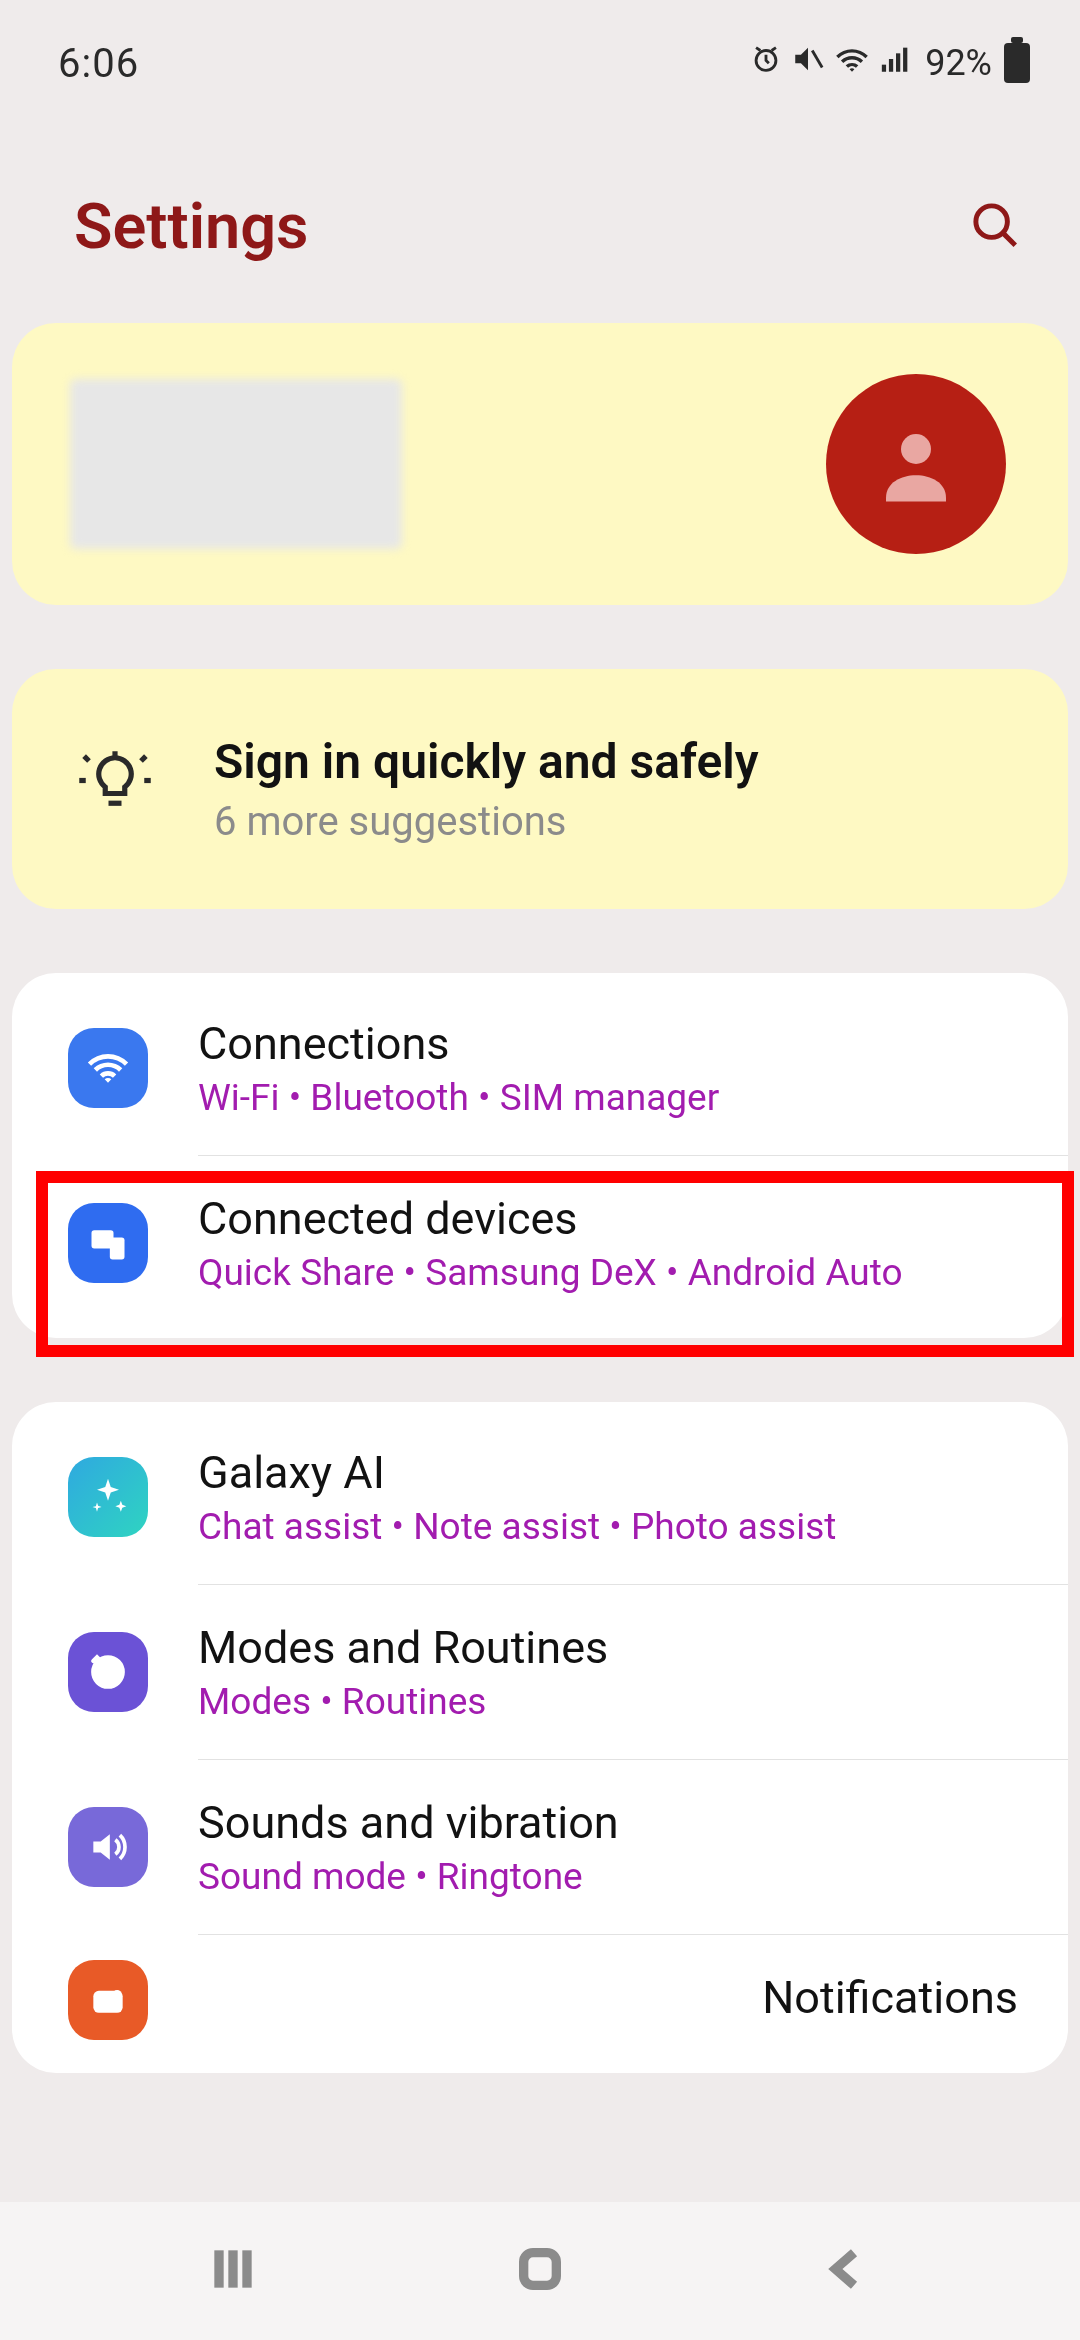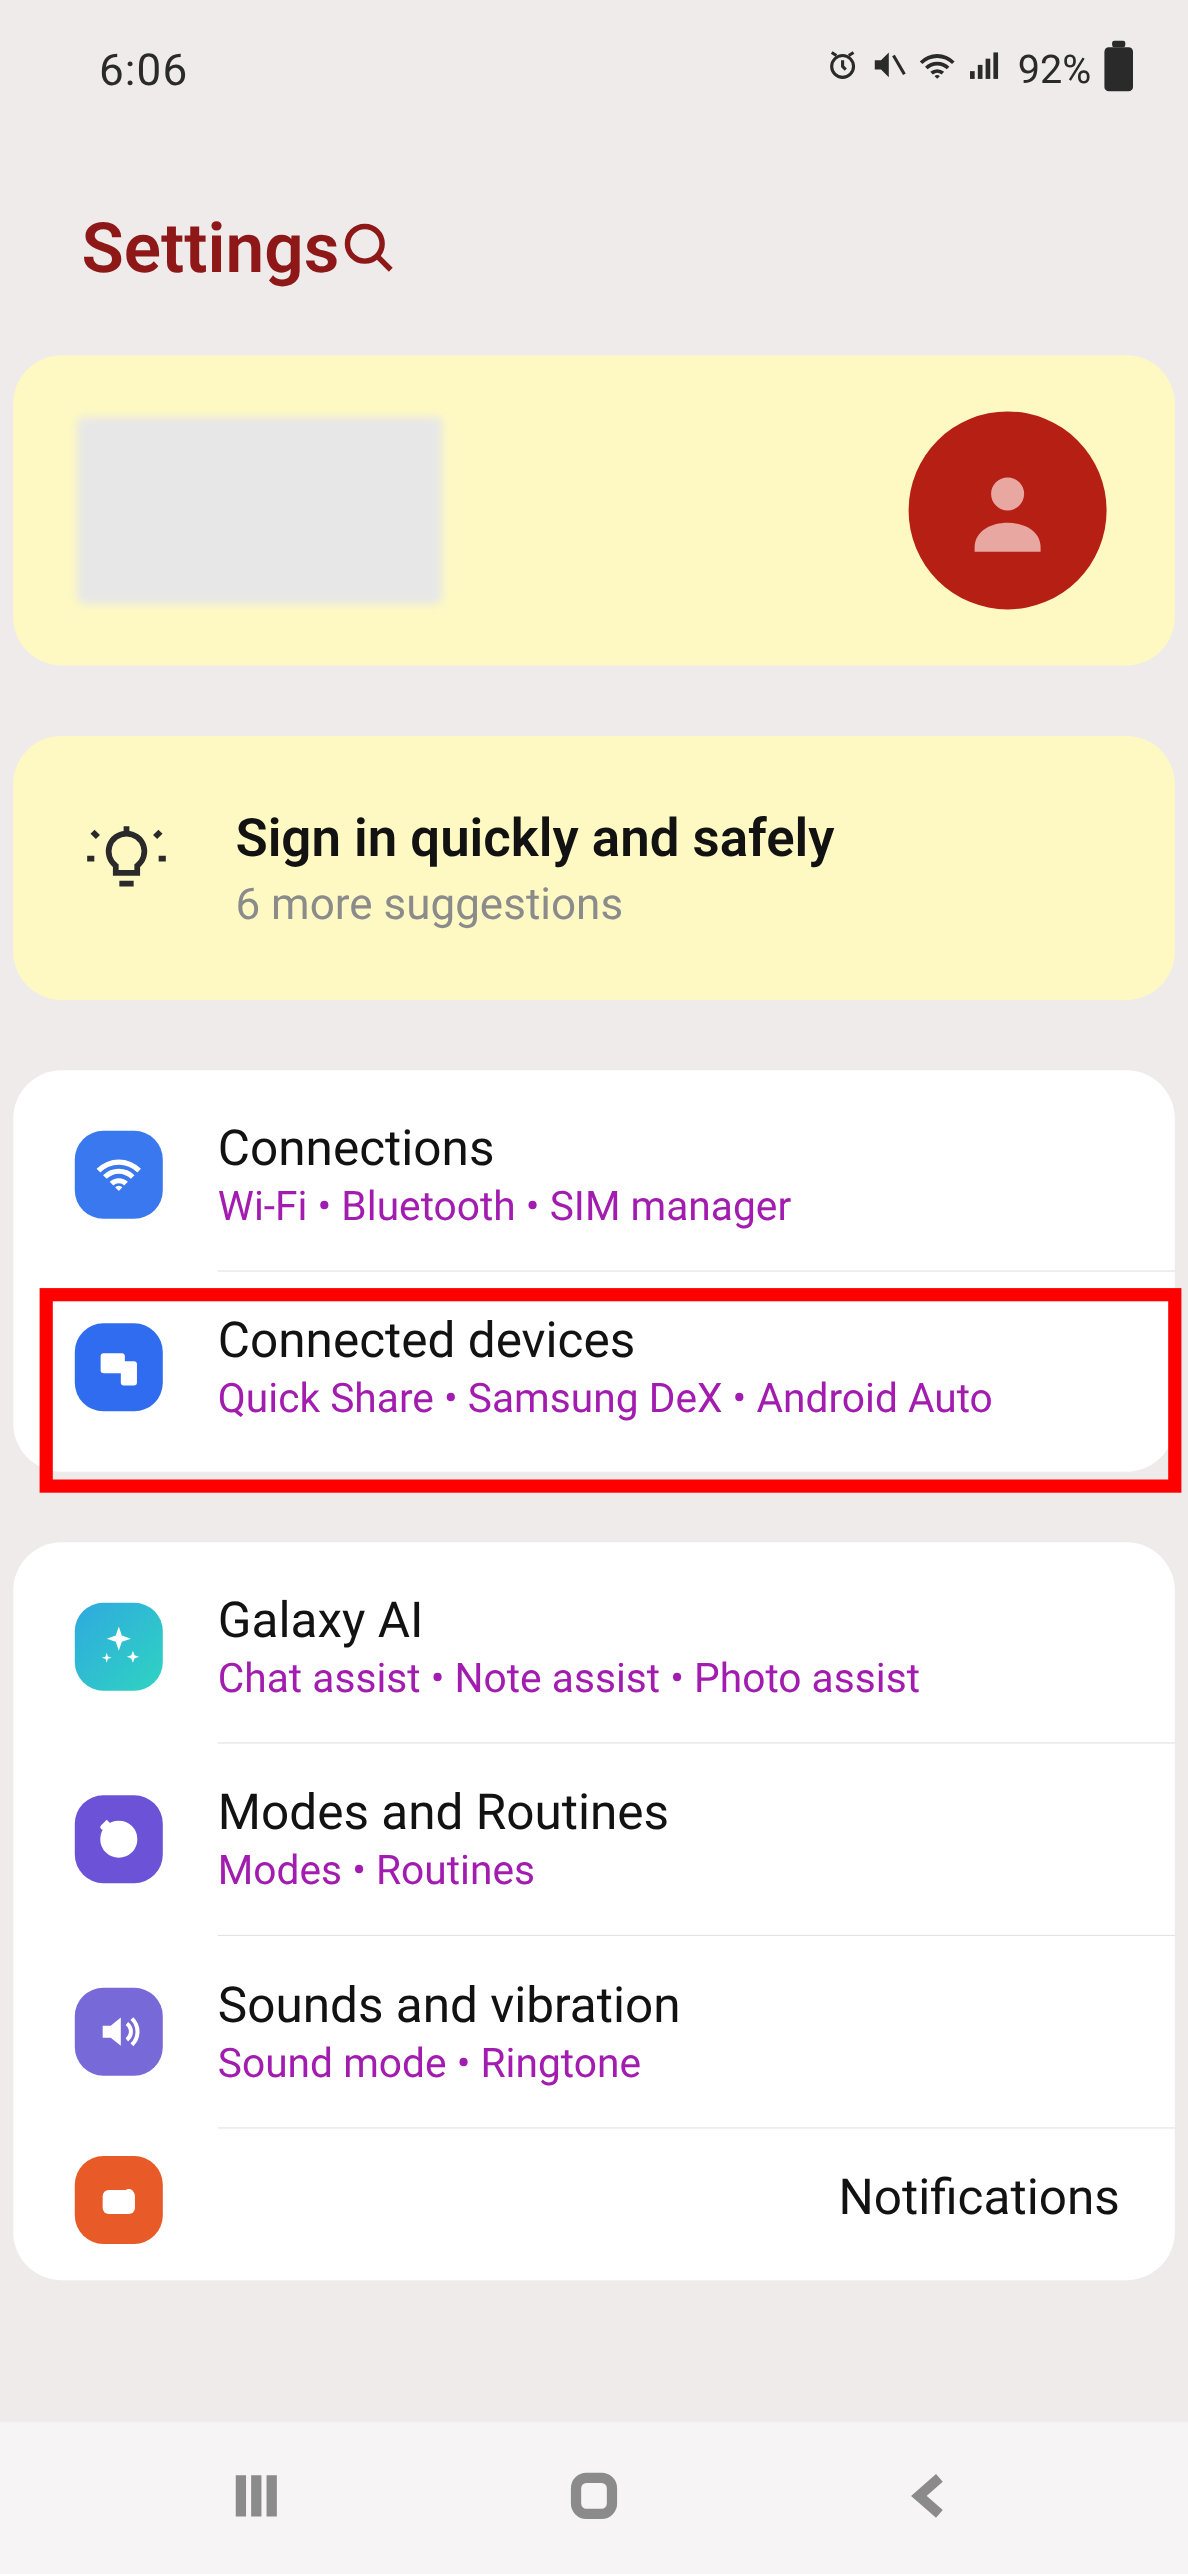--- a/index.html
+++ b/index.html
@@ -1,28 +1,28 @@
 <!DOCTYPE html>
 <html><head>
 <meta charset="utf-8">
 <style>
   * { margin:0; padding:0; box-sizing:border-box; font-family:-apple-system,BlinkMacSystemFont,"Segoe UI",Roboto,sans-serif; }
   html,body{width:1080px;height:2340px;}
   body{background:#efebeb;position:relative;overflow:hidden;}
 
   
-  .status-bar{display:flex;justify-content:space-between;align-items:center;padding:26px 50px 0 90px;height:100px;}
+  .status-bar{display:flex;justify-content:space-between;align-items:center;padding:26px 50px 0 58px;height:100px;}
   .status-time{font-size:40px;color:#2a2a2a;font-weight:400;letter-spacing:1px;}
   .status-icons{display:flex;align-items:center;gap:8px;font-size:36px;color:#2a2a2a;}
   .battery-text{font-size:36px;margin-left:4px;}
   .batt-body{display:inline-block;width:26px;height:40px;background:#2a2a2a;border-radius:4px;position:relative;margin-left:4px;}
   .batt-body::before{content:"";position:absolute;top:-6px;left:7px;width:12px;height:6px;background:#2a2a2a;border-radius:2px;}
 
   
-  .page-header{display:flex;justify-content:flex-start;align-items:center;padding:90px 58px 60px 74px;}
+  .page-header{display:flex;justify-content:space-between;align-items:center;padding:90px 58px 60px 74px;}
   .page-title{font-size:63px;font-weight:600;color:#8e1818;}
   .search-btn svg{width:54px;height:54px;}
 
   
   .card{background:#fef9c3;border-radius:44px;margin:0 12px;}
   .account-card{height:282px;display:flex;align-items:center;justify-content:space-between;padding:0 62px 0 58px;margin-bottom:64px;}
   .account-block{width:332px;height:170px;background:#e7e7e7;border-radius:6px;filter:blur(4px);}
   .avatar{width:180px;height:180px;border-radius:50%;background:#b61f14;display:flex;align-items:center;justify-content:center;}
   .avatar svg{width:90px;height:90px;fill:#e9a7a2;}
 

